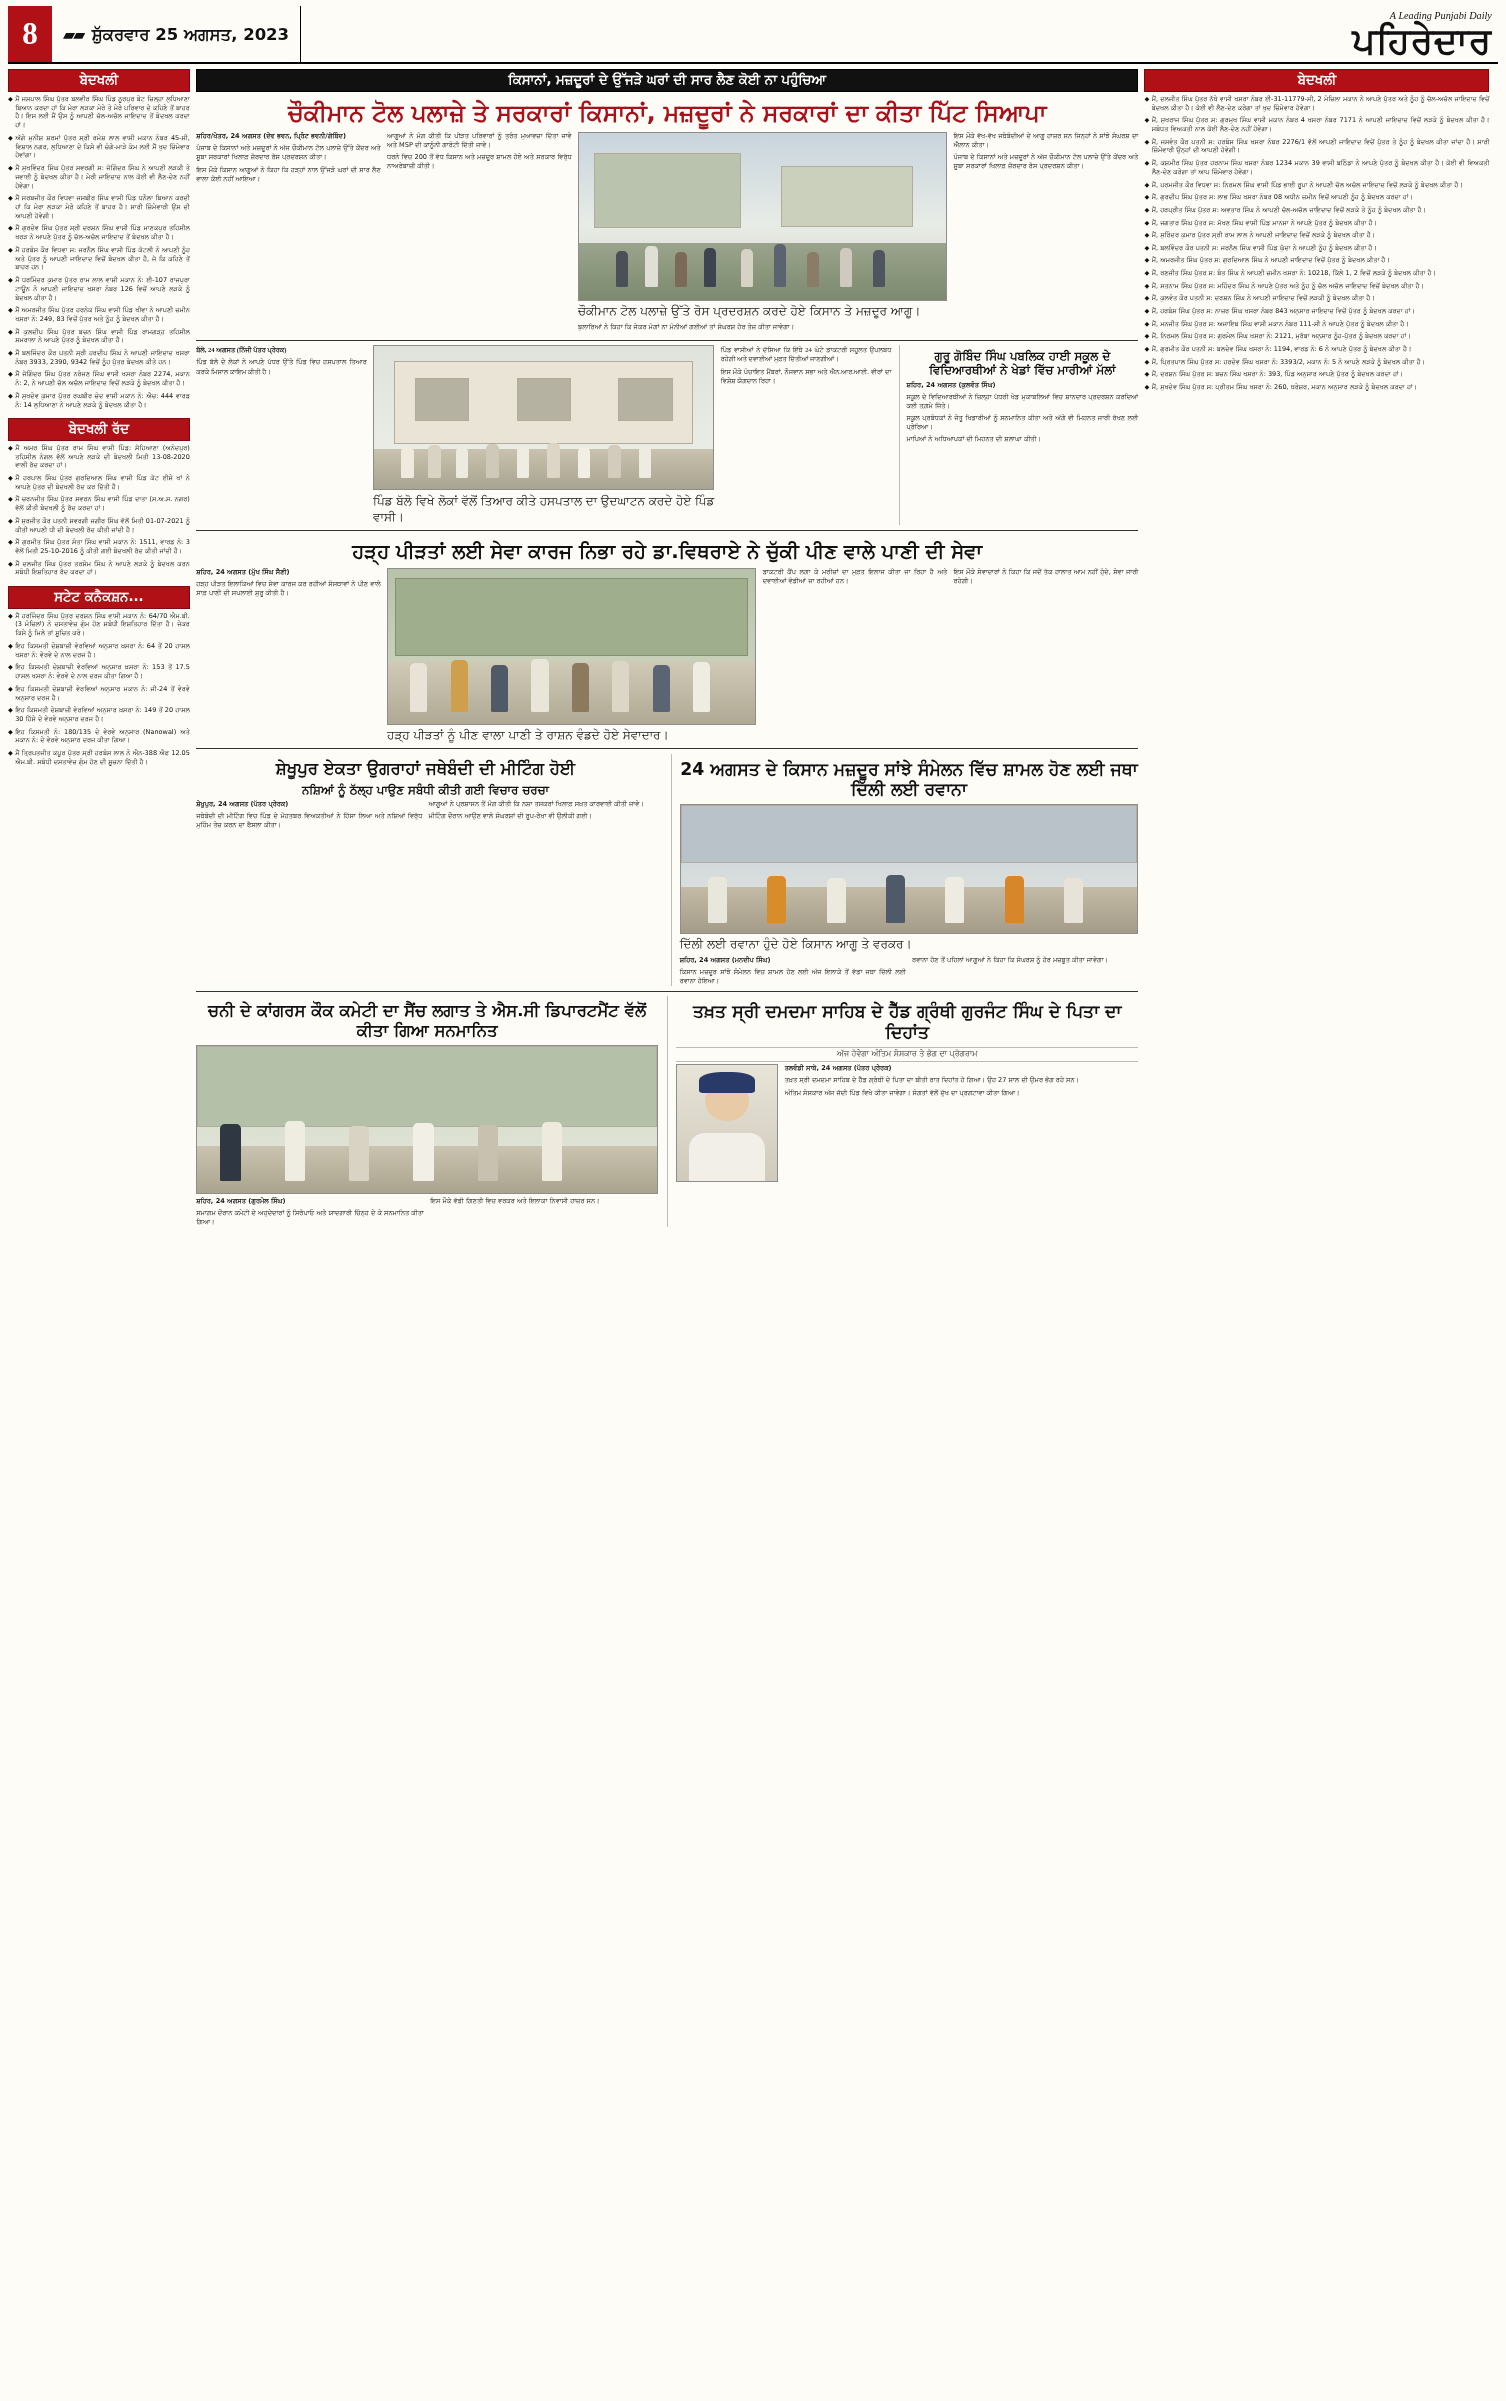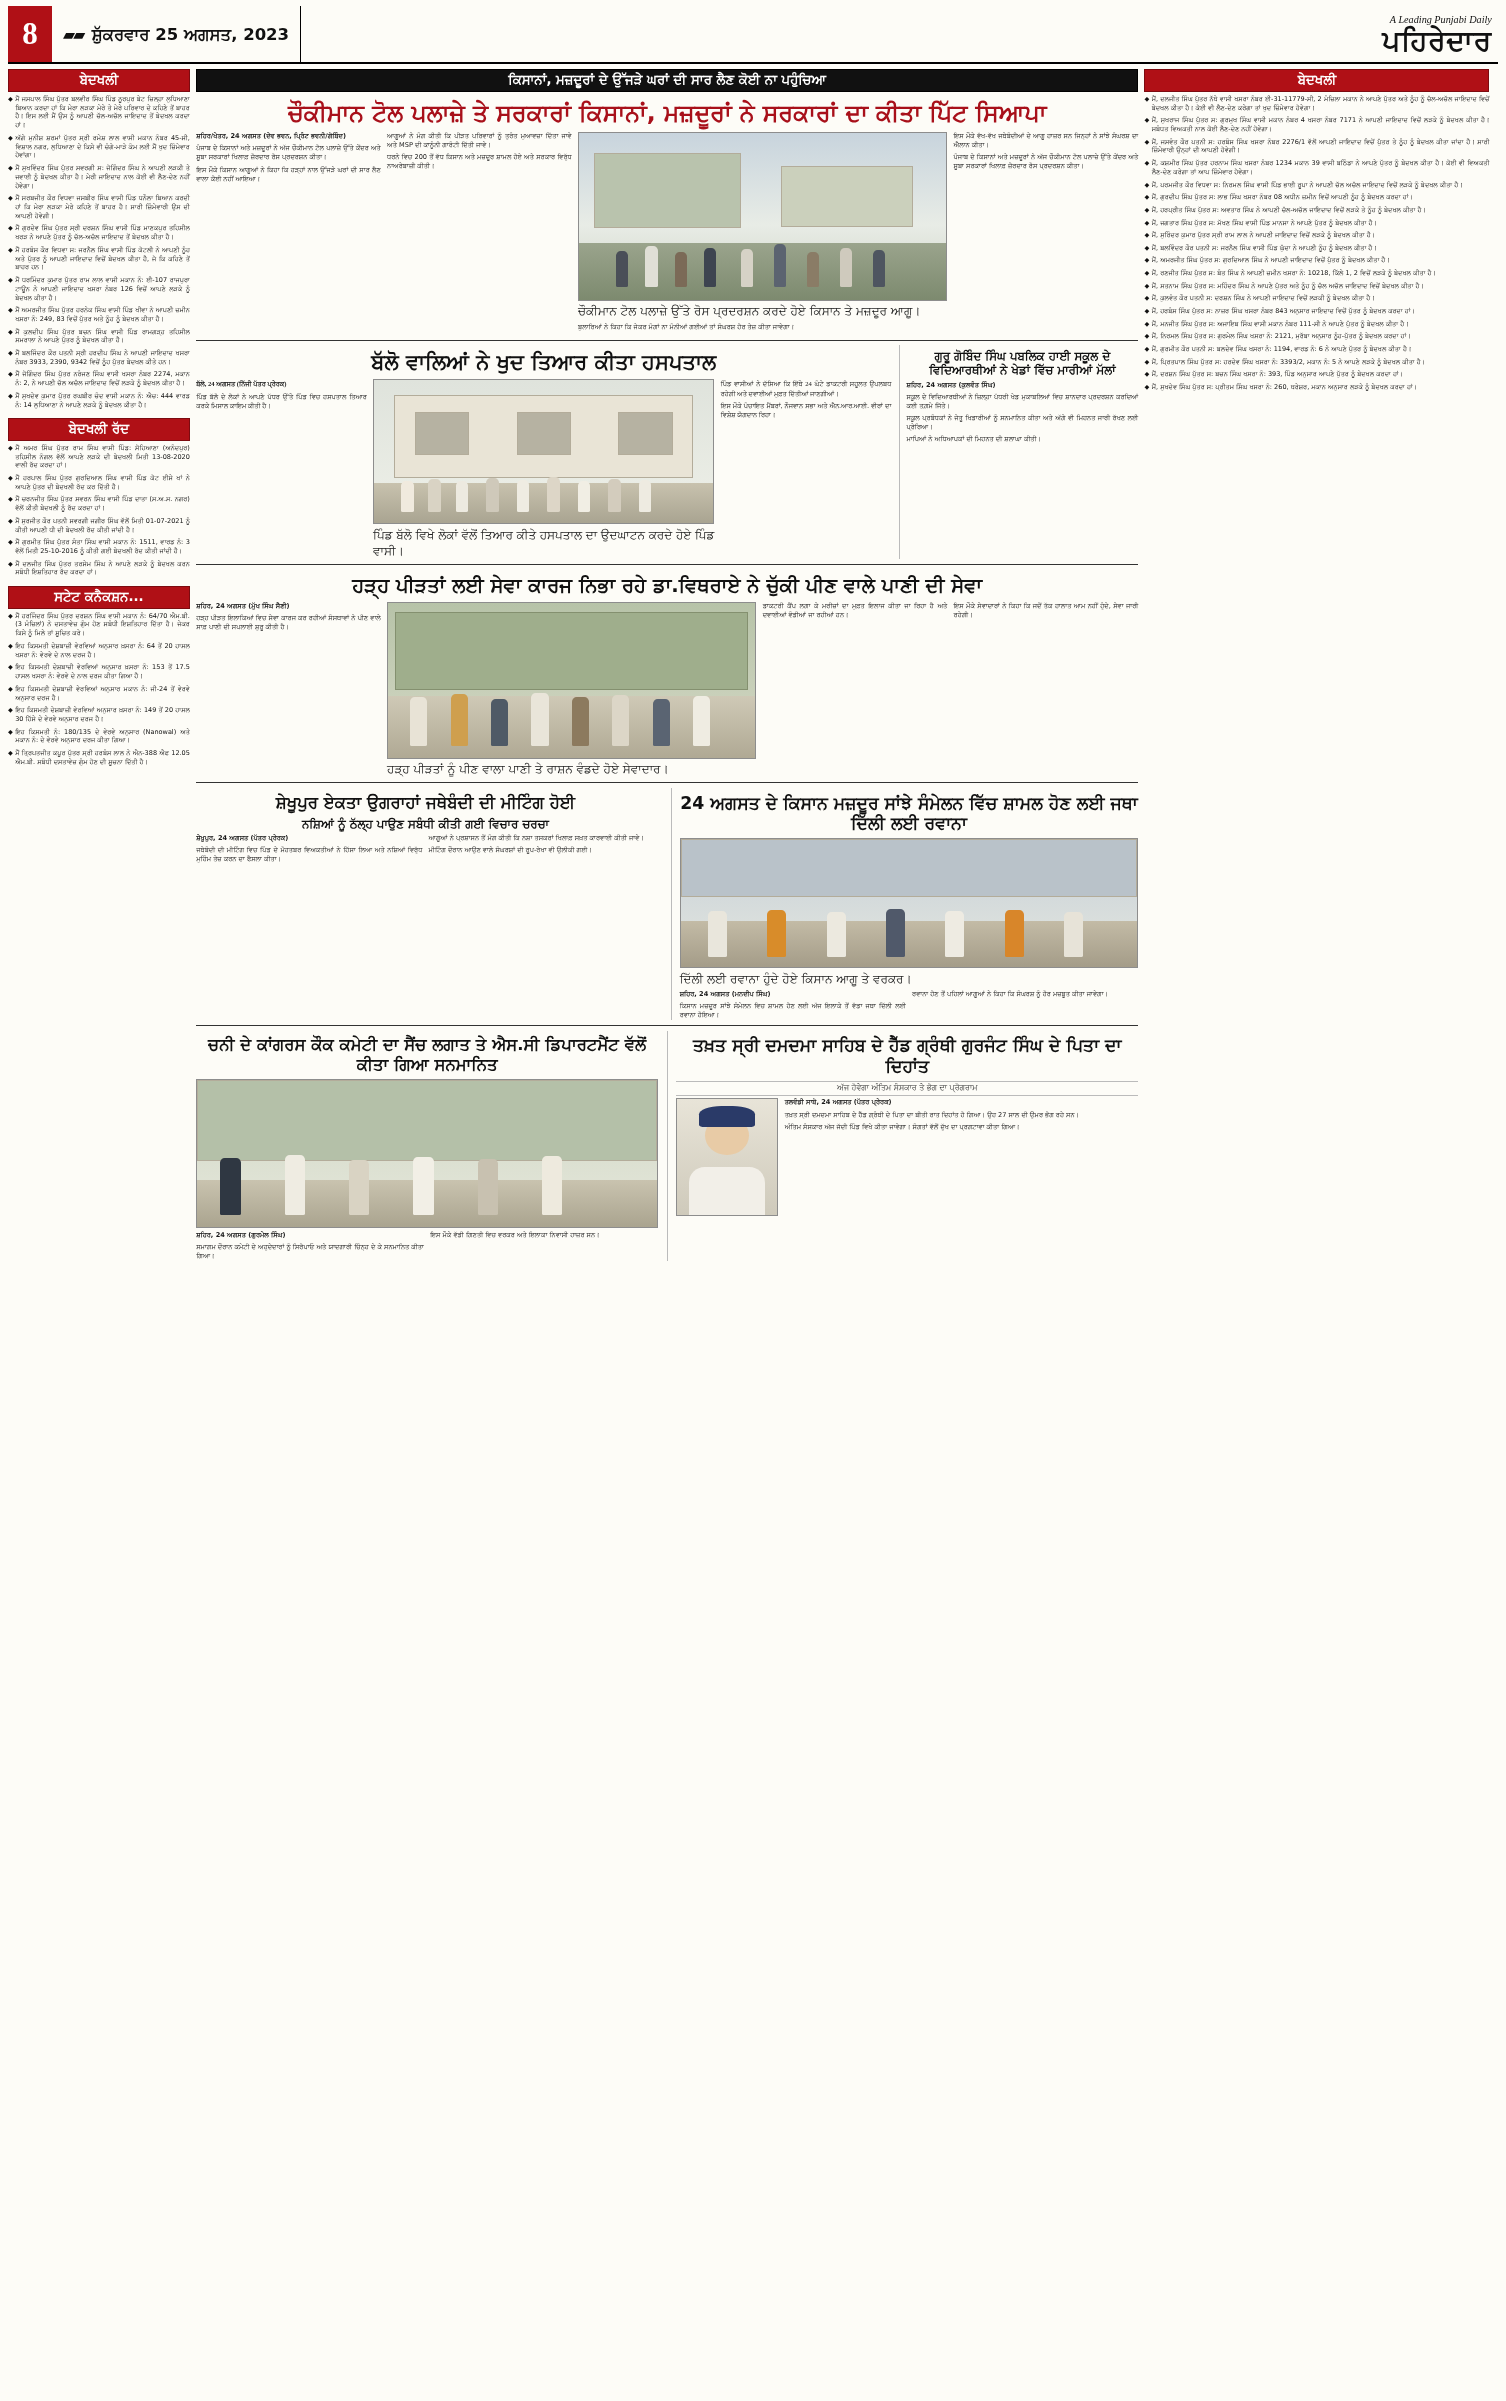--- a/index.html
+++ b/index.html
@@ -22,21 +22,21 @@
   }
   .date-box {
     flex: 0 0 auto; display:flex; align-items:center; gap:7.9px;
     padding: 0 11px; font-size: 16.5px; font-weight:bold;
     border-right: 0.8px solid #000;
   }
   .flag-mark { font-size: 15.7px; letter-spacing:-1.6px; }
   .masthead-spacer { flex: 1 1 auto; }
   .brand { text-align:right; padding-right: 6.3px; display:flex; flex-direction:column; justify-content:center; }
   .brand .tagline { font-family:"Liberation Serif", serif; font-style: italic; font-size: 10.2px; margin-bottom:1.6px; }
-  .brand .title { font-size: 28px; font-weight: bold; line-height: 1; letter-spacing: 0.8px; }
+  .brand .title { font-size: 36px; font-weight: bold; line-height: 1; letter-spacing: 0.8px; }
 
   
   .grid { display:flex; gap: 6.3px; margin-top: 4.7px; height: 2316px; }
   .col-left  { width: 182px; }
   .col-mid   { width: 942px; }
   .col-right { width: 345px; }
   .col { display:flex; flex-direction:column; }
 
   
   .banner {
@@ -258,21 +258,20 @@
         <div class="body-text">
           <p>ਇਸ ਮੌਕੇ ਵੱਖ-ਵੱਖ ਜਥੇਬੰਦੀਆਂ ਦੇ ਆਗੂ ਹਾਜ਼ਰ ਸਨ ਜਿਨ੍ਹਾਂ ਨੇ ਸਾਂਝੇ ਸੰਘਰਸ਼ ਦਾ ਐਲਾਨ ਕੀਤਾ।</p>
           <p>ਪੰਜਾਬ ਦੇ ਕਿਸਾਨਾਂ ਅਤੇ ਮਜ਼ਦੂਰਾਂ ਨੇ ਅੱਜ ਚੌਕੀਮਾਨ ਟੋਲ ਪਲਾਜ਼ੇ ਉੱਤੇ ਕੇਂਦਰ ਅਤੇ ਸੂਬਾ ਸਰਕਾਰਾਂ ਖਿਲਾਫ਼ ਜ਼ੋਰਦਾਰ ਰੋਸ ਪ੍ਰਦਰਸ਼ਨ ਕੀਤਾ।</p>
         </div>
       </div>
 
       <div class="hr-thick"></div>
 
       <div style="display:flex; gap:7.9px;">
         <div style="flex:3 1 0;">
-          <div class="headline black" style="font-size:21px;">ਬੱਲੋ ਵਾਲਿਆਂ ਨੇ ਖੁਦ ਤਿਆਰ ਕੀਤਾ ਹਸਪਤਾਲ</div>
           <div style="display:flex; gap:6.3px;font-family:Liberation Serif, serif;">
             <div class="body-text" style="flex:1 1 0;">
               <p style="font-weight:bold;">ਬੱਲੋ, 24 ਅਗਸਤ (ਨਿੱਜੀ ਪੱਤਰ ਪ੍ਰੇਰਕ)</p>
               <p>ਪਿੰਡ ਬੱਲੋ ਦੇ ਲੋਕਾਂ ਨੇ ਆਪਣੇ ਪੱਧਰ ਉੱਤੇ ਪਿੰਡ ਵਿਚ ਹਸਪਤਾਲ ਤਿਆਰ ਕਰਕੇ ਮਿਸਾਲ ਕਾਇਮ ਕੀਤੀ ਹੈ।</p>
             </div>
             <div style="flex:2 1 0;">
               <div class="photo" style="height:145px;">
                 <div class="sky" style="background:linear-gradient(#dfe3dc,#eef0e8);"></div>
                 <div class="bldg" style="left:6%;top:10%;width:88%;height:58%;background:#e9e4d6;"></div>
                 <div class="bldg" style="left:12%;top:22%;width:16%;height:30%;background:#b6b2a2;"></div>

